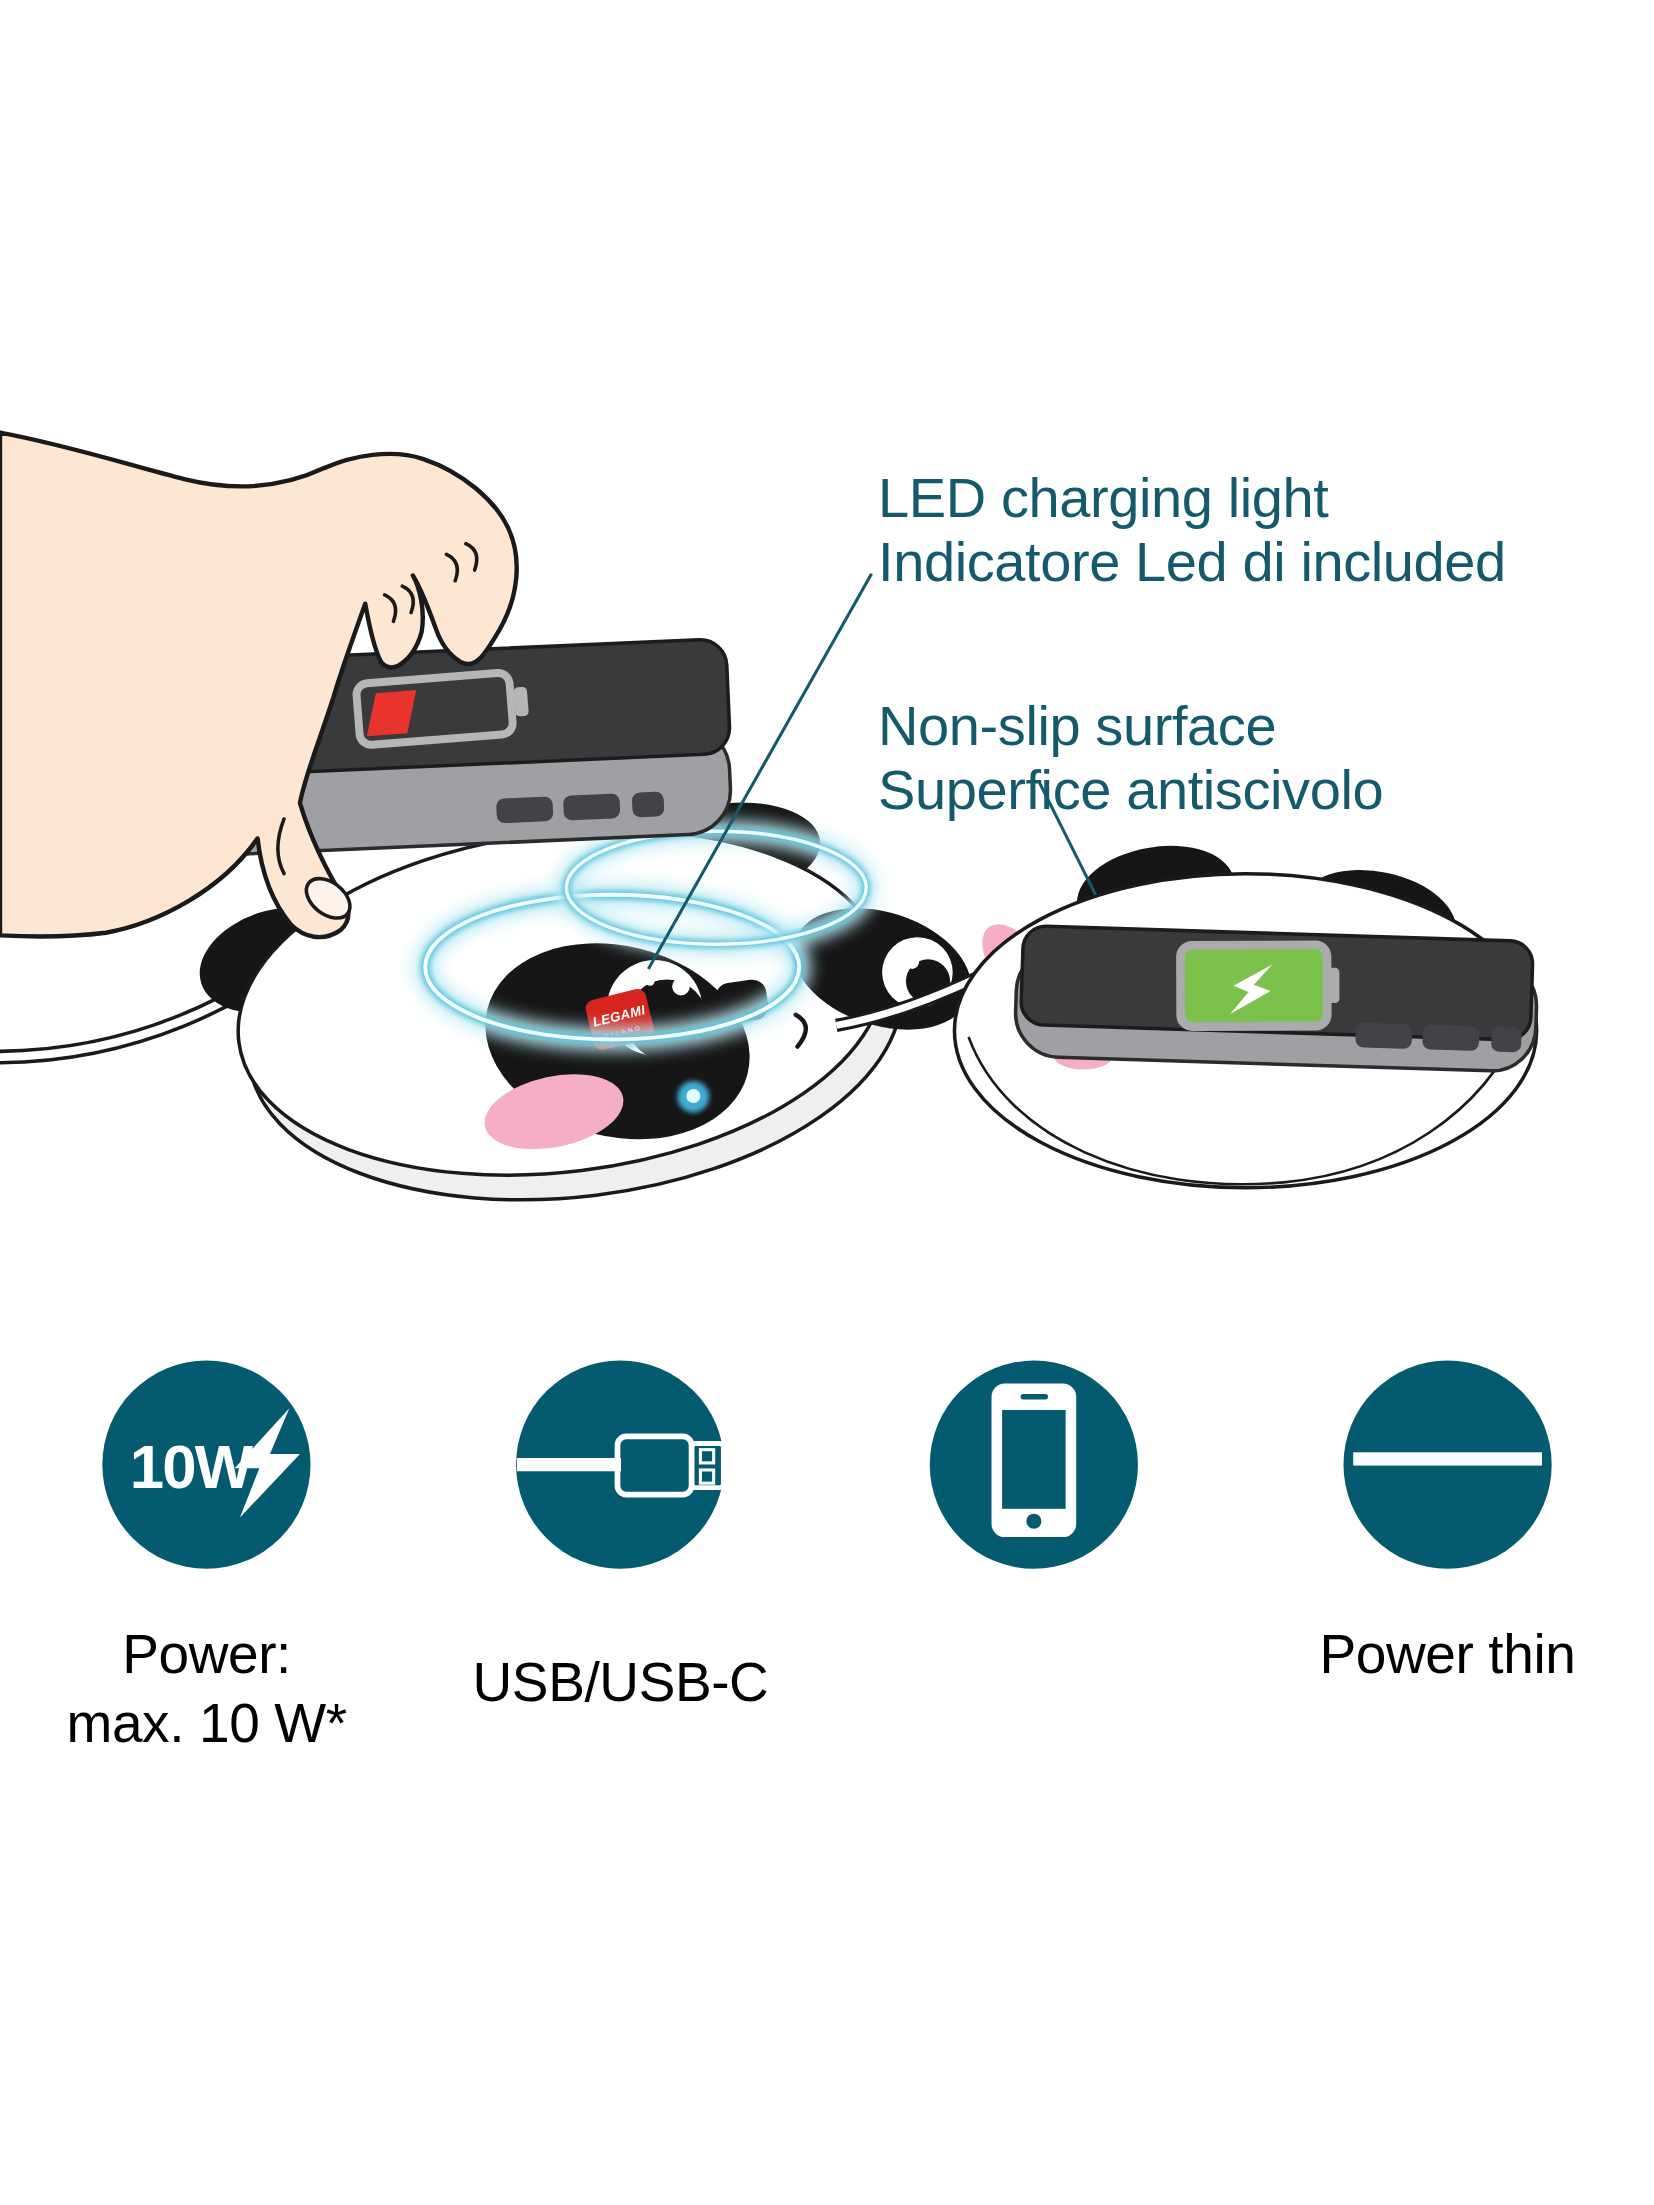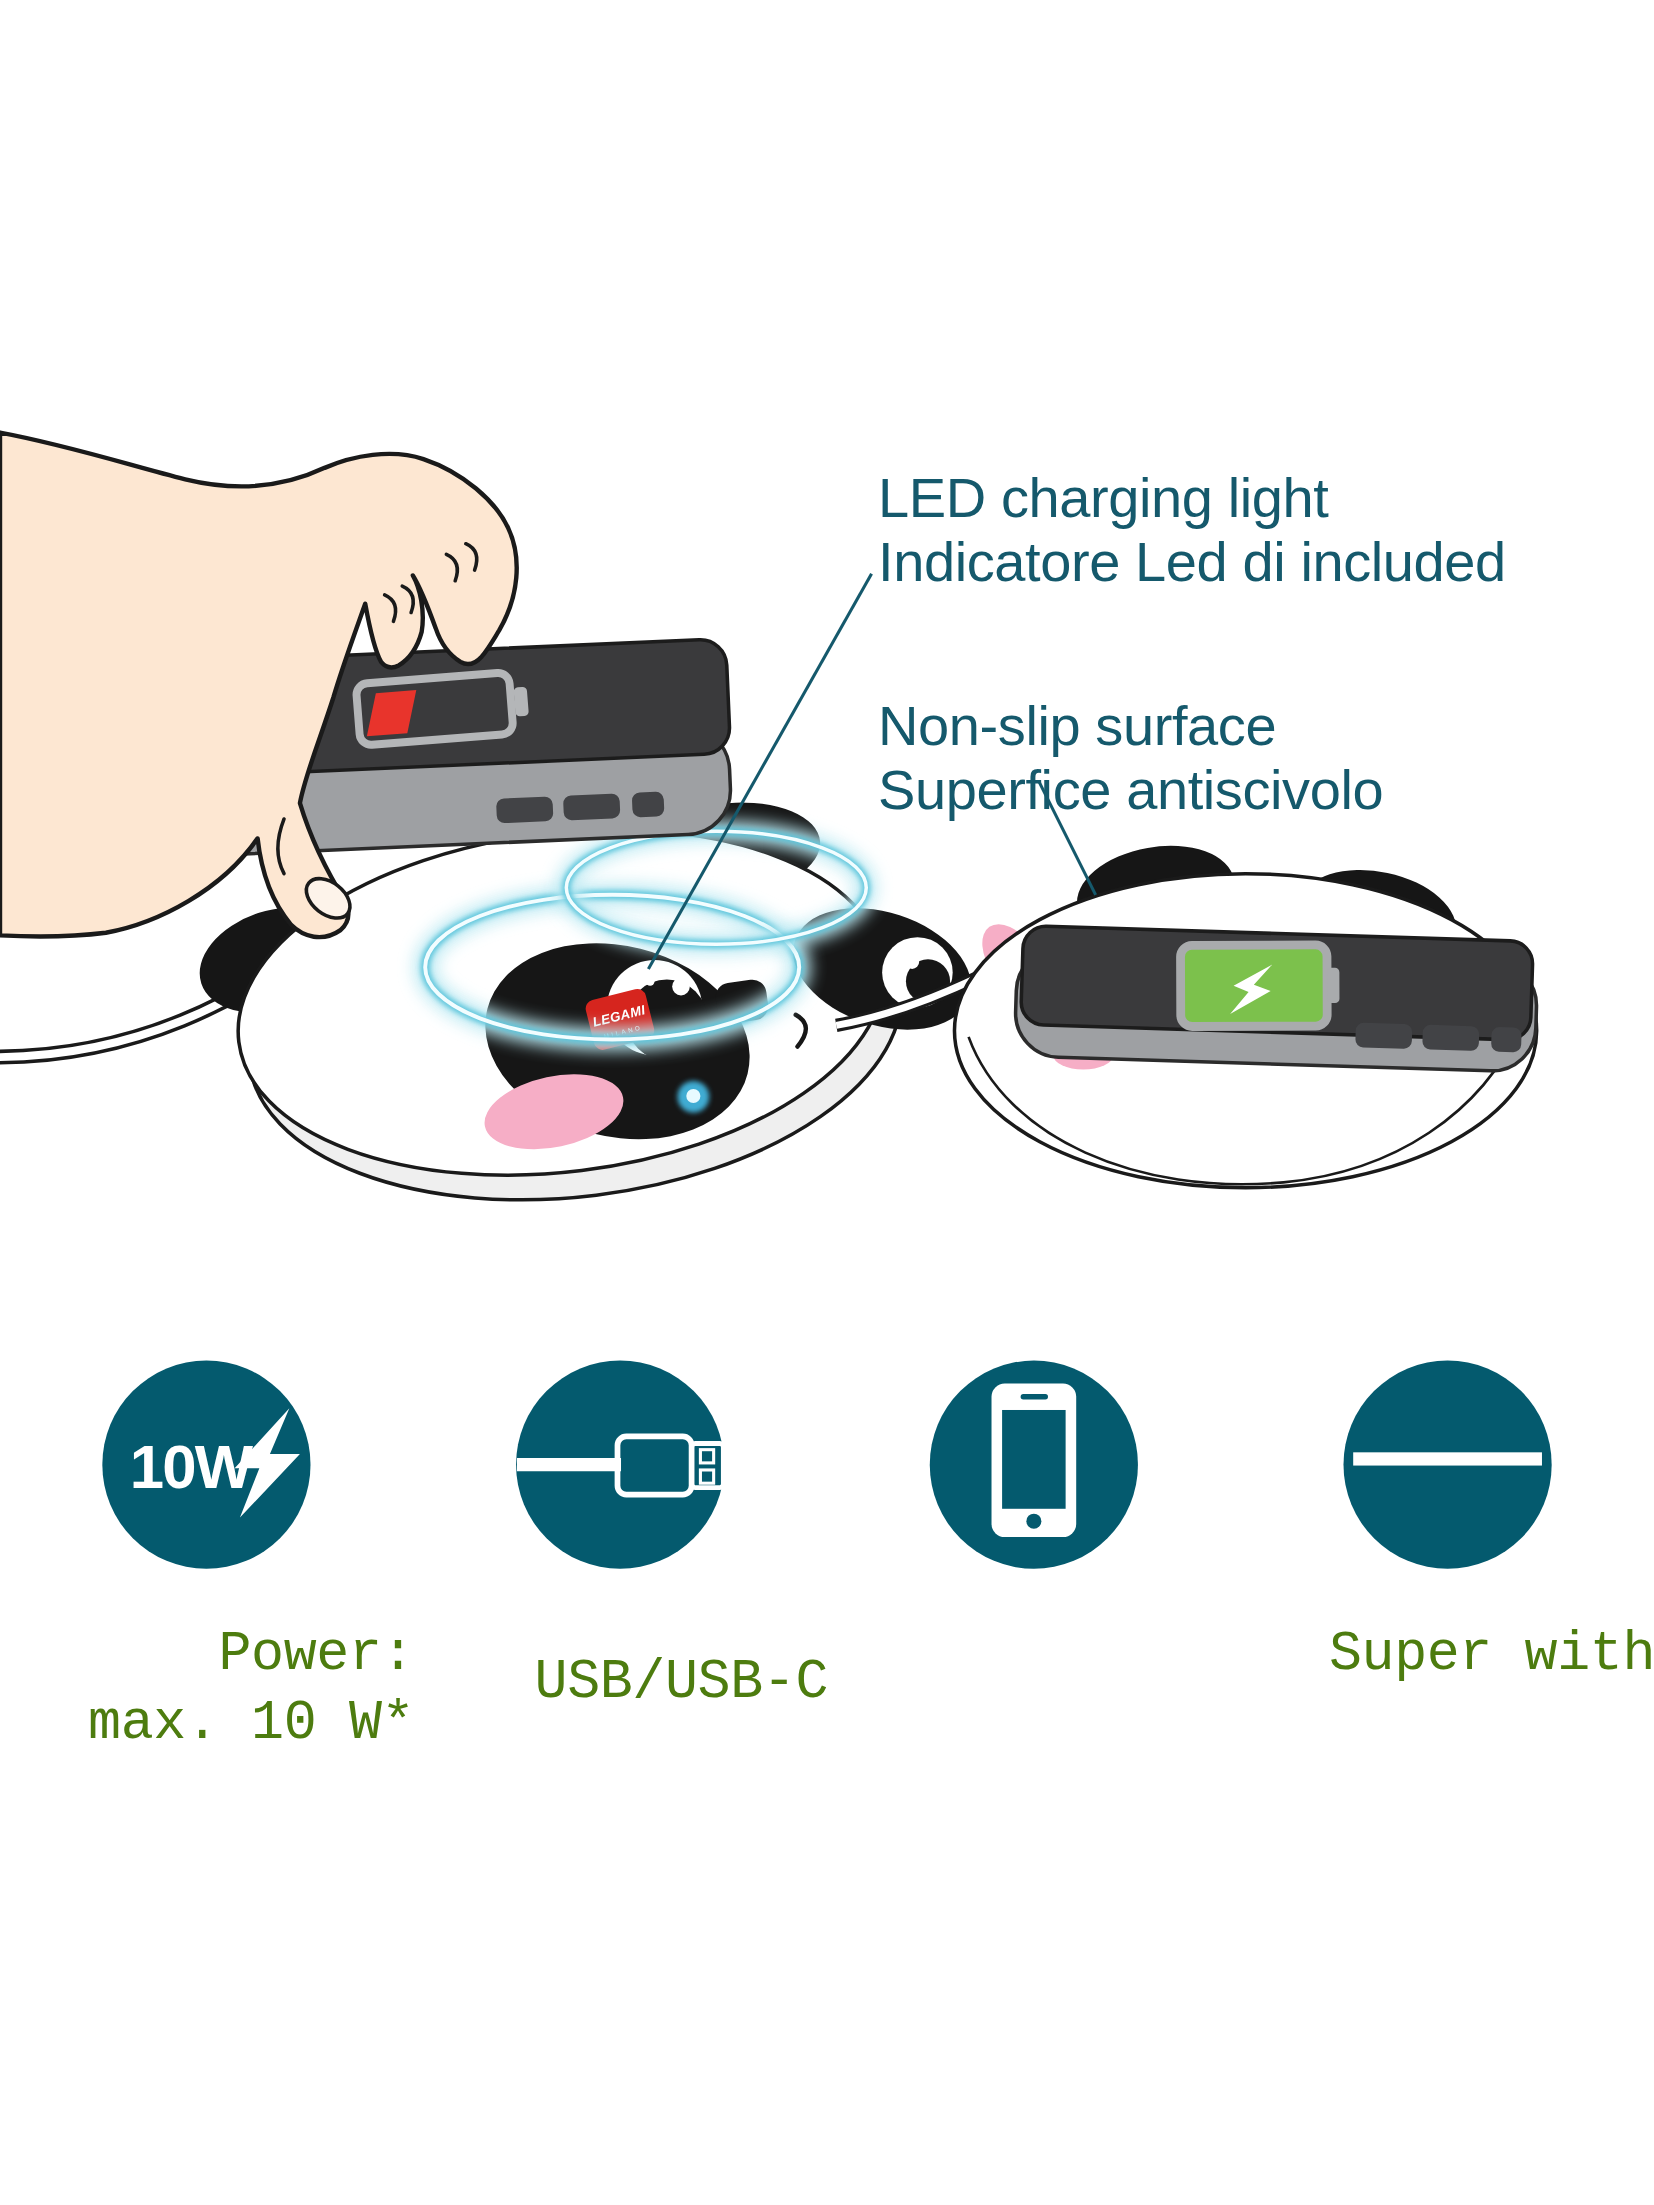--- a/index.html
+++ b/index.html
@@ -7,22 +7,22 @@
     position:relative;width:1654px;height:2206px;background:#ffffff;overflow:hidden;
     font-family:"Liberation Sans", sans-serif;
   }
   svg{position:absolute;left:0;top:0;}
   svg text{font-family:"Liberation Sans", sans-serif;}
   .annotation{
     position:absolute;color:#15596c;font-size:56px;line-height:64px;
     letter-spacing:-0.4px;white-space:nowrap;
   }
   .feature-label{
-    position:absolute;width:415px;text-align:right;color:#4d7c0f;
-    font-size:55px;line-height:69px;letter-spacing:-0.4px;top:1620px;font-family:Liberation Mono, monospace;
+    position:absolute;width:415px;text-align:center;color:#000000;
+    font-size:55px;line-height:69px;letter-spacing:-0.4px;top:1620px;
   }
 </style>
 </head>
 <body>
 
 <div class="canvas">
 
 <svg width="1654" height="2206" viewBox="0 0 1875 2500">
   <defs>
     <filter id="blur9" x="-50%" y="-50%" width="200%" height="200%">
@@ -208,17 +208,17 @@
   <div>Power:</div>
   <div>max. 10 W*</div>
 </div>
 
 <div class="feature-label" style="left:413px;margin-top:28px;">
   <div>USB/USB-C</div>
 </div>
 
 
 <div class="feature-label" style="left:1240px;">
-  <div>Super with</div>
+  <div>Power thin</div>
 </div>
 
 </div>
 
 
 </body></html>

